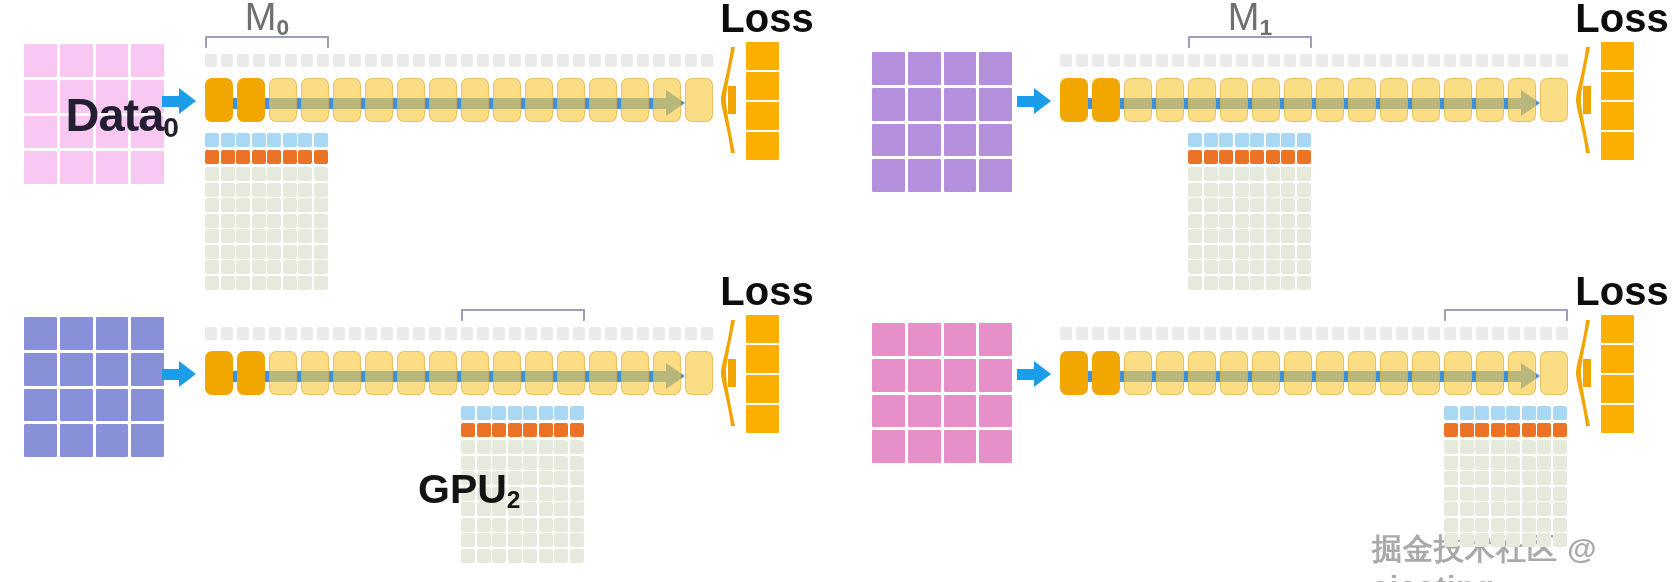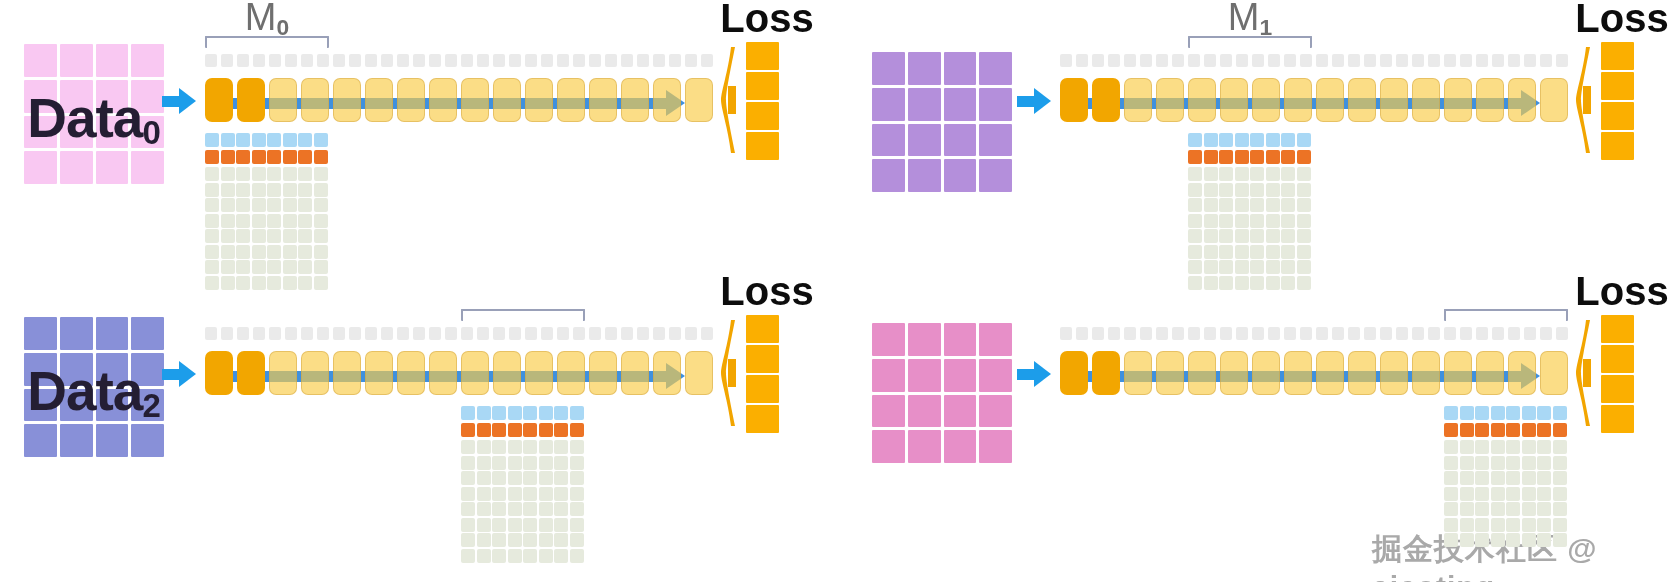--- a/index.html
+++ b/index.html
@@ -2,21 +2,21 @@
 <html><head>
 <meta charset="utf-8">
 <style>
   html,body{margin:0;padding:0;background:#fff;}
   .canvas{position:relative;width:1677px;height:582px;background:#ffffff;overflow:hidden;
           font-family:"Liberation Sans",sans-serif;}
   .quad{position:absolute;width:830px;height:300px;}
   .dgrid{position:absolute;display:grid;grid-template-columns:repeat(4,1fr);grid-template-rows:repeat(4,1fr);
          gap:3px;width:140px;height:140px;}
   .dcell{border-radius:1px;}
-  .dlabel{position:absolute;width:170px;text-align:center;font-size:55px;font-weight:600;
+  .dlabel{position:absolute;width:170px;text-align:right;font-size:47px;font-weight:600;
           color:#241e33;letter-spacing:-1px;line-height:1;}
   .subs{font-size:0.60em;vertical-align:-0.22em;letter-spacing:0;font-weight:600;}
   .flowarrow{position:absolute;width:36px;height:26px;}
   .fa-bar{position:absolute;left:0;top:8px;width:17px;height:11px;}
   .fa-head{position:absolute;left:17px;top:0;width:0;height:0;
            border-top:13px solid transparent;border-bottom:13px solid transparent;}
   .grayrow{position:absolute;display:flex;gap:4px;}
   .gsq{width:12px;height:13px;border-radius:2px;}
   .blockrow{position:absolute;display:flex;gap:4px;z-index:2;}
   .blk{width:28px;height:44px;border-radius:7px;box-sizing:border-box;}
@@ -410,21 +410,20 @@
         <div class="dcell" style="background: rgb(136, 144, 216);"></div>
         <div class="dcell" style="background: rgb(136, 144, 216);"></div>
         <div class="dcell" style="background: rgb(136, 144, 216);"></div>
         <div class="dcell" style="background: rgb(136, 144, 216);"></div>
         <div class="dcell" style="background: rgb(136, 144, 216);"></div>
         <div class="dcell" style="background: rgb(136, 144, 216);"></div>
         <div class="dcell" style="background: rgb(136, 144, 216);"></div>
         <div class="dcell" style="background: rgb(136, 144, 216);"></div>
         <div class="dcell" style="background: rgb(136, 144, 216);"></div>
       </div>
-      <div class="dlabel" style="left: 9px; top: 91px; color: rgb(36, 30, 51);"><span>Data</span><span class="subs">2</span></div>
       <div class="flowarrow" style="left: 162px; top: 88px;">
         <div class="fa-bar" style="background: rgb(28, 157, 234);"></div>
         <div class="fa-head" style="border-left: 17px solid rgb(28, 157, 234);"></div>
       </div>
       <div class="grayrow" style="left: 205px; top: 54px;">
         <div class="gsq" style="background: rgb(234, 234, 234);"></div>
         <div class="gsq" style="background: rgb(234, 234, 234);"></div>
         <div class="gsq" style="background: rgb(234, 234, 234);"></div>
         <div class="gsq" style="background: rgb(234, 234, 234);"></div>
         <div class="gsq" style="background: rgb(234, 234, 234);"></div>
@@ -556,20 +555,21 @@
         <div class="grsq" style="background: rgb(230, 234, 221);"></div>
         <div class="grsq" style="background: rgb(230, 234, 221);"></div>
         <div class="grsq" style="background: rgb(230, 234, 221);"></div>
         <div class="grsq" style="background: rgb(230, 234, 221);"></div>
         <div class="grsq" style="background: rgb(230, 234, 221);"></div>
         <div class="grsq" style="background: rgb(230, 234, 221);"></div>
         <div class="grsq" style="background: rgb(230, 234, 221);"></div>
         <div class="grsq" style="background: rgb(230, 234, 221);"></div>
         <div class="grsq" style="background: rgb(230, 234, 221);"></div>
       </div>
+      <div class="gpulabel" style="left: 418px; top: 196px;"><span>GPU</span><span class="subs">2</span></div>
       <div class="losslabel" style="left: 712px; top: -2px;"><span>Loss</span></div>
       <svg class="lossarrow" width="22" height="110" viewBox="0 0 22 110" style="left: 716px; top: 46px;">
         <path d="M15,1 C12,26 5,46 5,54 C5,62 12,82 15,107 L19,107 C14,82 10,62 10,54 C10,46 14,26 19,1 Z" fill="#F2A500"></path>
         <rect x="12" y="40" width="8" height="28" fill="#F2A500"></rect>
       </svg>
       <div class="losscol" style="left: 746px; top: 42px;">
         <div class="lsq" style="background: rgb(251, 175, 0);"></div>
         <div class="lsq" style="background: rgb(251, 175, 0);"></div>
         <div class="lsq" style="background: rgb(251, 175, 0);"></div>
         <div class="lsq" style="background: rgb(251, 175, 0);"></div>

